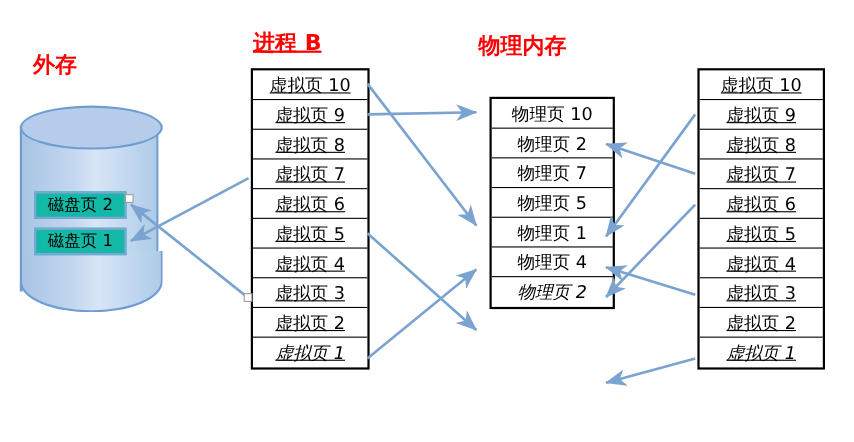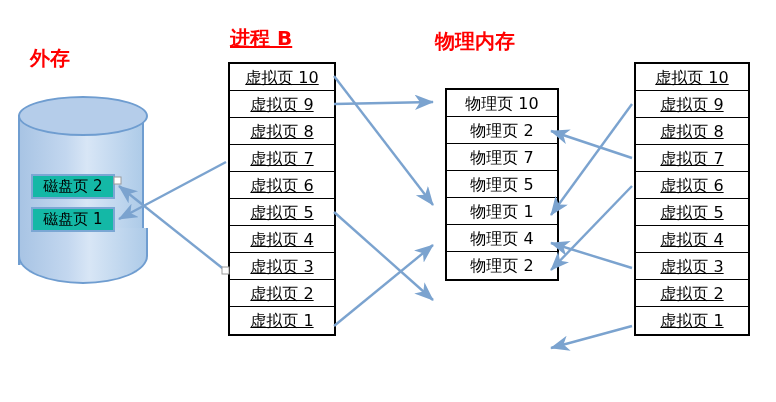--- a/index.html
+++ b/index.html
@@ -102,21 +102,21 @@
   .cell {
     height: 27px;
     border-bottom: 1px solid #000000;
     font-size: 16px;
     color: #000000;
     text-align: center;
     line-height: 27px;
     white-space: nowrap;
     box-sizing: border-box;
   }
-  .cell:last-child { border-bottom: none; }
+  .cell:last-child { border-bottom: none; font-style: italic; }
   .cell.ul span { text-decoration: underline; }
 
   #col-procb { left: 228px; top: 62px;  width: 104px; }
   #col-phys  { left: 445px; top: 88px;  width: 110px; }
   #col-proca { left: 634px; top: 62px;  width: 112px; }
 
   
   #wires {
     position: absolute;
     left: 0; top: 0;

